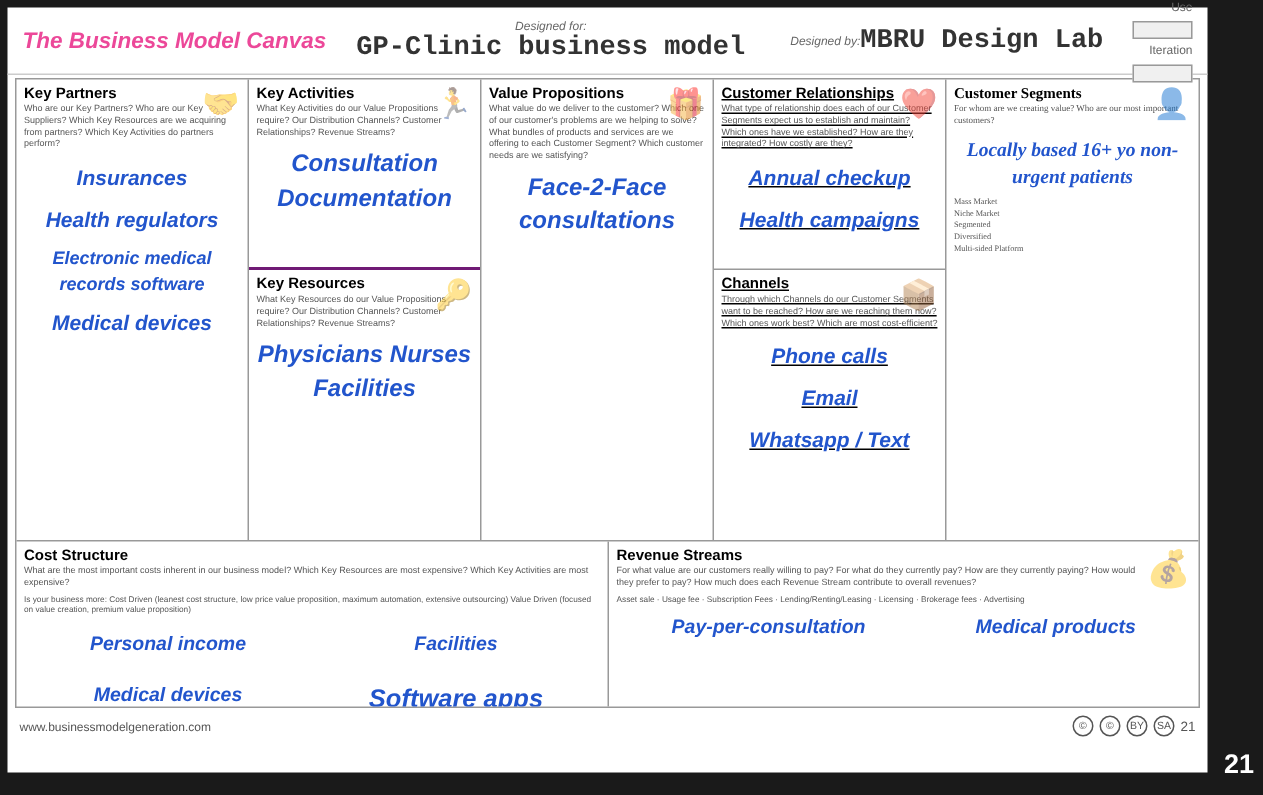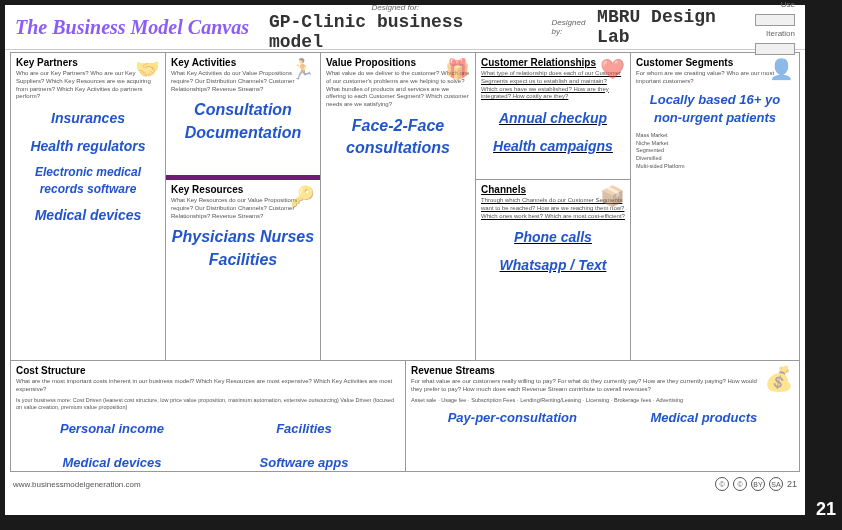--- a/index.html
+++ b/index.html
@@ -19,26 +19,25 @@
       left: 5px;
     }
     .header {
       display: flex;
       align-items: center;
       padding: 5px 10px;
       height: 45px;
       border-bottom: 1px solid #ccc;
     }
     .header-title {
-      font-size: 20px;
-      font-weight: bold;
-      font-style: italic;
-      color: #8b5cf6;
+      font-size: 15px;
+      font-weight: bold;
+      font-style: italic;
+      color: #ec4899;
       flex-shrink: 0;
-      font-family: Liberation Serif, serif;
     }
     .header-designed-for {
       margin-left: 20px;
       display: flex;
       flex-direction: column;
       align-items: center;
     }
     .designed-for-label {
       font-size: 8px;
       color: #666;
@@ -133,21 +132,21 @@
       opacity: 0.5;
     }
     .key-partners { width: 155px; }
     .key-activities-resources {
       width: 155px;
       display: flex;
       flex-direction: column;
     }
     .key-activities {
       flex: 1;
-      border-bottom: 5px solid #701a75;
+      border-bottom: 2px solid #701a75;
       padding: 4px 5px;
       position: relative;
       overflow: hidden;
     }
     .key-resources {
       height: 180px;
       padding: 4px 5px;
       position: relative;
       overflow: hidden;
     }
@@ -164,21 +163,21 @@
       padding: 4px 5px;
       position: relative;
       overflow: hidden;
     }
     .channels {
       height: 180px;
       padding: 4px 5px;
       position: relative;
       overflow: hidden;
     }
-    .customer-segments { width: 155px; }
+    .customer-segments { width: 155px; font-family: Liberation Serif, serif; }
     .cost-structure { width: 395px; border-right: 1px solid #999; padding: 4px 5px; position: relative; overflow: hidden; }
     .revenue-streams { flex: 1; padding: 4px 5px; position: relative; overflow: hidden; }
     
     .big-blue {
       color: #2255cc;
       font-size: 14px;
       font-weight: bold;
       font-style: italic;
       text-align: center;
       line-height: 1.4;
@@ -335,20 +334,21 @@
           <div class="cell-subtitle">What type of relationship does each of our Customer Segments expect us to establish and maintain? Which ones have we established? How are they integrated? How costly are they?</div>
           <div class="cell-icon">❤️</div>
           <div class="big-blue">Annual checkup</div>
           <div class="big-blue">Health campaigns</div>
         </div>
         <div class="channels">
           <div class="cell-title">Channels</div>
           <div class="cell-subtitle">Through which Channels do our Customer Segments want to be reached? How are we reaching them now? Which ones work best? Which are most cost-efficient?</div>
           <div class="cell-icon">📦</div>
           <div class="big-blue">Phone calls</div>
+          <div class="big-blue">Email</div>
           <div class="big-blue">Whatsapp / Text</div>
         </div>
       </div>
 
       <div class="canvas-cell customer-segments" style="border-right: none; flex: 1;">
         <div class="cell-title">Customer Segments</div>
         <div class="cell-subtitle">For whom are we creating value? Who are our most important customers?</div>
         <div class="cell-icon">👤</div>
         <div class="big-blue-md">Locally based 16+ yo non-urgent patients</div>
         <div class="small-text">Mass Market<br>Niche Market<br>Segmented<br>Diversified<br>Multi-sided Platform</div>
@@ -358,21 +358,21 @@
     <div class="canvas-bottom">
 
       <div class="cost-structure">
         <div class="cell-title">Cost Structure</div>
         <div class="cell-subtitle">What are the most important costs inherent in our business model? Which Key Resources are most expensive? Which Key Activities are most expensive?</div>
         <div class="small-text">Is your business more: Cost Driven (leanest cost structure, low price value proposition, maximum automation, extensive outsourcing) Value Driven (focused on value creation, premium value proposition)</div>
         <div style="display:flex; flex-wrap: wrap; gap: 0px;">
           <div class="big-blue" style="width:50%; font-size:13px;">Personal income</div>
           <div class="big-blue" style="width:50%; font-size:13px;">Facilities</div>
           <div class="big-blue" style="width:50%; font-size:13px;">Medical devices</div>
-          <div class="big-blue" style="width:50%; font-size:13px;">Software apps</div>
+          <div class="big-blue" style="width:50%; font-size:17px;">Software apps</div>
         </div>
       </div>
 
       <div class="revenue-streams">
         <div style="display:flex; justify-content: flex-start;">
           <div>
             <div class="cell-title">Revenue Streams</div>
             <div class="cell-subtitle">For what value are our customers really willing to pay? For what do they currently pay? How are they currently paying? How would they prefer to pay? How much does each Revenue Stream contribute to overall revenues?</div>
             <div class="small-text">Asset sale · Usage fee · Subscription Fees · Lending/Renting/Leasing · Licensing · Brokerage fees · Advertising</div>
           </div>

